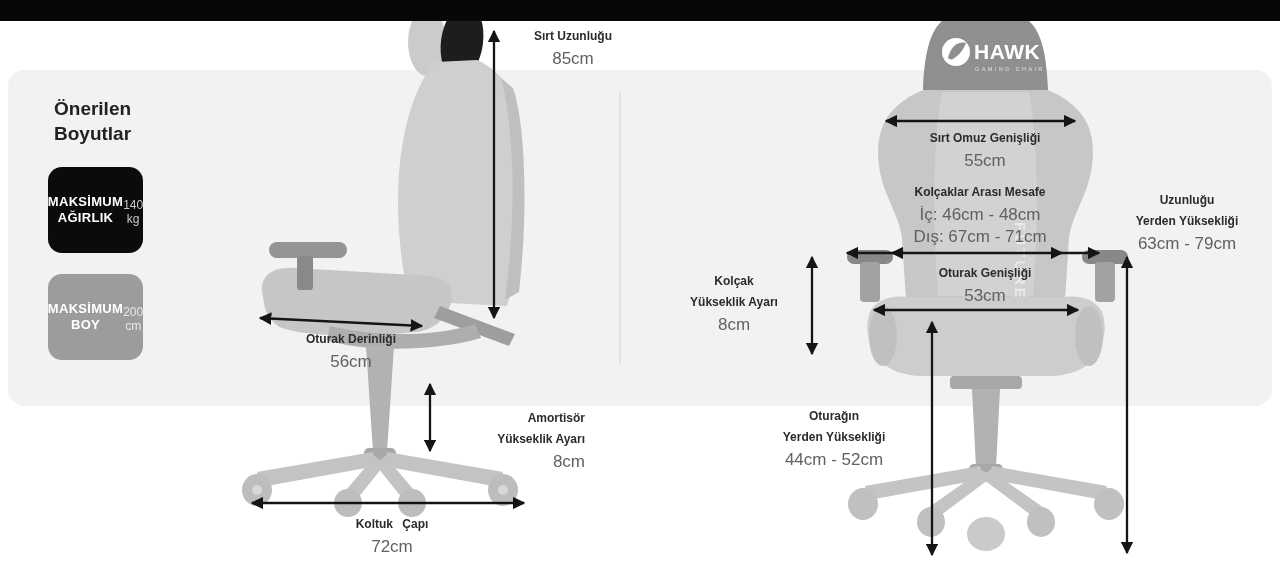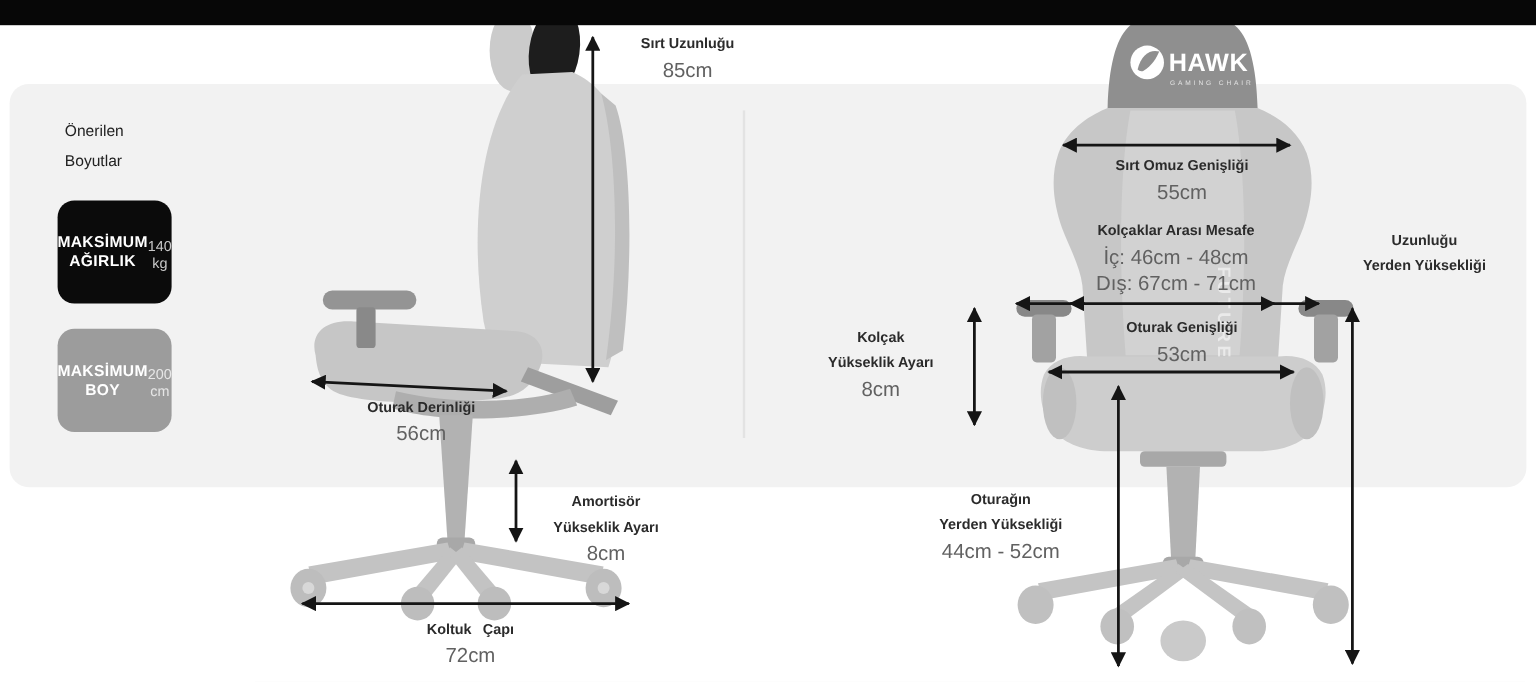--- a/index.html
+++ b/index.html
@@ -3,40 +3,40 @@
 <meta charset="utf-8">
 <style>
   html,body{margin:0;padding:0;}
   body{width:1280px;height:568px;background:#ffffff;font-family:"Liberation Sans","DejaVu Sans",sans-serif;overflow:hidden;}
   .canvas{position:relative;width:1280px;height:568px;background:#ffffff;}
 
   .topbar{position:absolute;left:0;top:0;width:1280px;height:21px;background:#070707;z-index:40;}
   .panel{position:absolute;left:8px;top:70px;width:1264px;height:336px;background:#f2f2f2;border-radius:16px;z-index:1;}
   .divider{position:absolute;left:619px;top:92px;width:2px;height:273px;background:#e3e3e3;z-index:2;}
 
-  .rec-title{position:absolute;left:54px;top:96px;width:160px;font-size:13px;font-weight:400;line-height:25px;color:#222222;z-index:30;}
+  .rec-title{position:absolute;left:54px;top:96px;width:160px;font-size:19px;font-weight:700;line-height:25px;color:#222222;z-index:30;}
   .rec-title span{display:block;}
 
   .badge{position:absolute;left:48px;width:95px;height:86px;border-radius:14px;display:flex;flex-direction:row;align-items:center;justify-content:center;text-align:center;z-index:30;}
   .badge-black{top:167px;background:#0b0b0b;}
   .badge-gray{top:274px;background:#9c9c9c;}
   .badge-label{font-weight:700;font-size:13px;line-height:16px;color:#ffffff;letter-spacing:.3px;}
   .badge-label span{display:block;}
   .badge-value{font-size:12px;margin-top:4px;}
   .badge-black .badge-value{color:#c9c9c9;}
   .badge-gray .badge-value{color:#e6e6e6;}
 
   .meas{position:absolute;text-align:center;z-index:30;}
   .m-label{font-weight:700;font-size:12px;line-height:21px;color:#2b2b2b;}
   .m-label span{display:block;}
   .m-value{font-size:17px;line-height:21px;color:#616161;margin-top:1px;}
 
   #mb-back-length{left:493px;top:26px;width:160px;}
   #mb-seat-depth{left:261px;top:329px;width:180px;}
-  #mb-piston{left:425px;top:408px;width:160px;}
+  #mb-piston{left:425px;top:408px;width:160px;text-align:right;}
   #mb-base-diam{left:302px;top:514px;width:180px;text-align:center;}
   #mb-base-diam .m-label{word-spacing:6px;}
   #mb-shoulder{left:880px;top:128px;width:210px;}
   #mb-arm-dist{left:853px;top:182px;width:254px;}
   #mb-arm-floor{left:1097px;top:190px;width:180px;}
   #mb-arm-adjust{left:654px;top:271px;width:160px;}
   #mb-seat-width{left:880px;top:263px;width:210px;}
   #mb-seat-floor{left:744px;top:406px;width:180px;}
 
   .chair{position:absolute;z-index:10;}
@@ -191,20 +191,21 @@
     <div class="m-label">Kolçaklar Arası Mesafe</div>
     <div class="m-value">İç: 46cm - 48cm</div>
     <div class="m-value">Dış: 67cm - 71cm</div>
   </div>
 
   <div class="meas" id="mb-arm-floor">
     <div class="m-label">
       <span>Uzunluğu</span>
       <span>Yerden Yüksekliği</span>
     </div>
+    <div class="m-value">63cm - 79cm</div>
   </div>
 
   <div class="meas" id="mb-arm-adjust">
     <div class="m-label">
       <span>Kolçak</span>
       <span>Yükseklik Ayarı</span>
     </div>
     <div class="m-value">8cm</div>
   </div>
 

